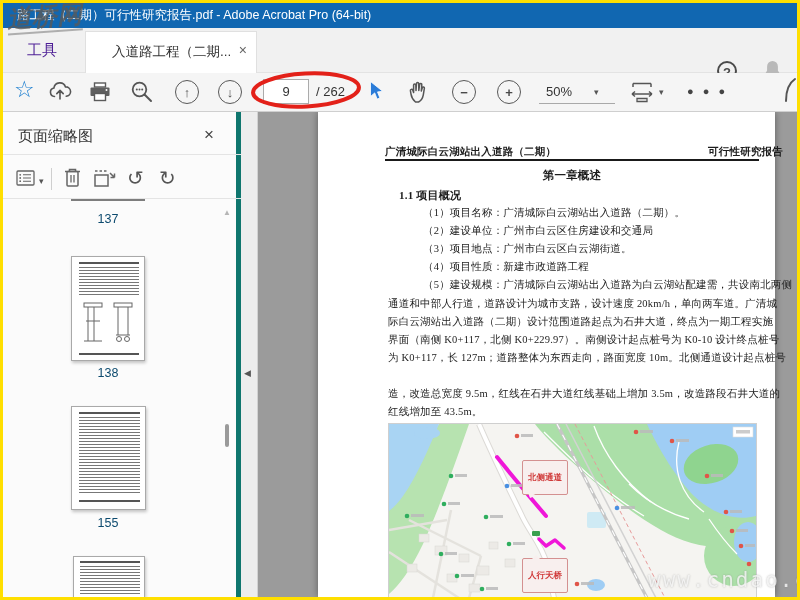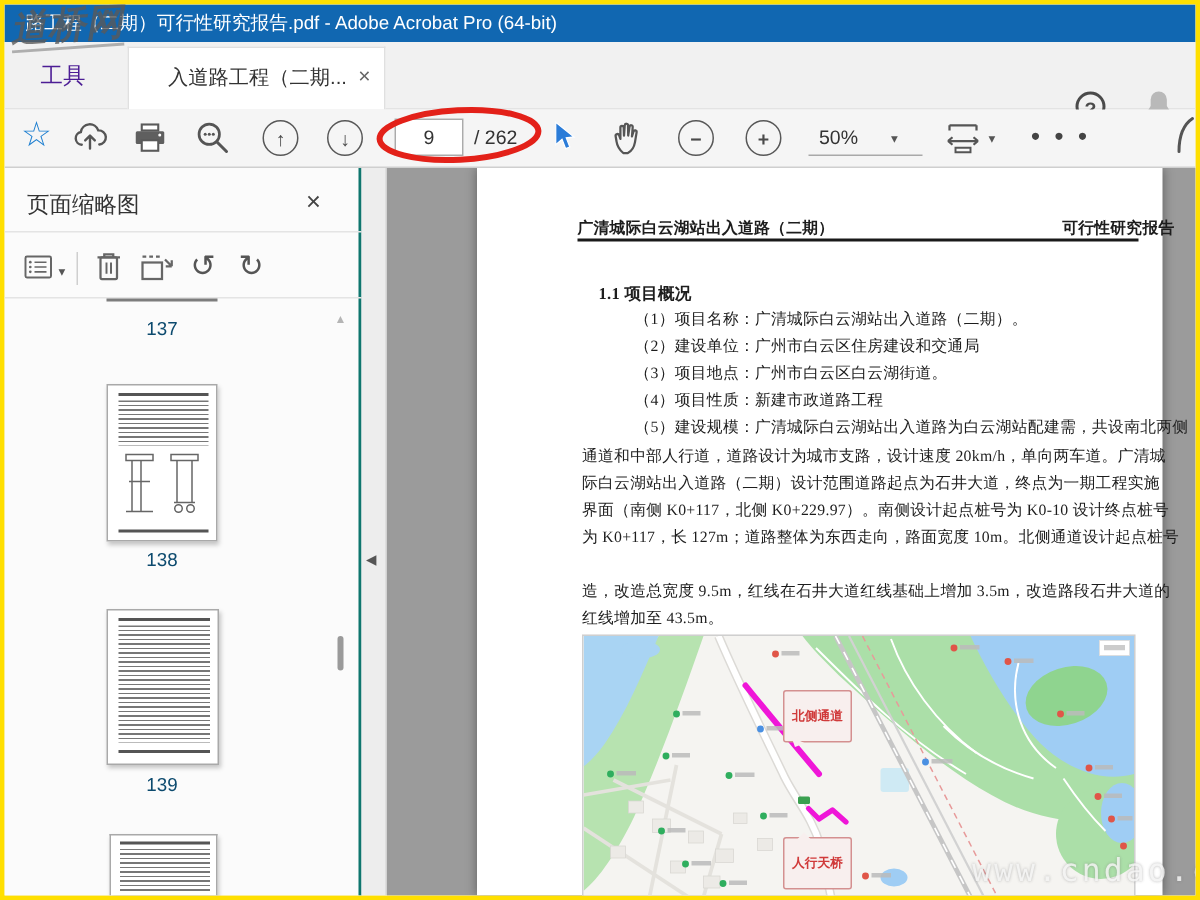--- a/index.html
+++ b/index.html
@@ -33,21 +33,21 @@
   #page-input{left:260px;top:6px;width:46px;height:25px;border:1px solid #ababab;background:#fff;
               font-size:13px;color:#333;text-align:center;box-sizing:border-box;padding:0;}
   #page-total{left:313px;top:6px;font-size:13px;color:#333;line-height:25px;}
   #zoom-value{left:543px;top:6px;font-size:13px;color:#333;line-height:25px;}
   .caret{font-size:9px;color:#555;}
   #zoom-underline{left:536px;top:30px;width:76px;height:1px;background:#a9a9a9;}
   #more-dots{left:684px;top:8px;font-size:11px;letter-spacing:3px;color:#444;font-weight:bold;line-height:20px;}
   #red-ellipse{left:246px;top:66px;z-index:40;pointer-events:none;}
 
   
-  #left-panel{left:0;top:109px;width:238px;height:485px;background:#fbfbfb;border-right:2px solid #0f766e;box-sizing:border-box;}
+  #left-panel{left:0;top:109px;width:238px;height:485px;background:#fbfbfb;border-right:5px solid #0f766e;box-sizing:border-box;}
   #panel-title{left:15px;top:15px;font-size:15px;color:#333;}
   #panel-close{left:201px;top:13px;font-size:17px;color:#444;}
   .pdiv{left:0;width:238px;height:1px;background:#e4e4e4;}
   .ptool{color:#666;}
   .rot{font-size:20px;color:#555;line-height:20px;}
   .thumb{position:absolute;background:#fff;border:1px solid #a9a9a9;box-shadow:1px 2px 3px rgba(0,0,0,.22);box-sizing:border-box;}
   .tlines{position:absolute;background:repeating-linear-gradient(#777 0 1px,transparent 1px 3px);}
   .tlabel{position:absolute;width:74px;text-align:center;font-size:12.5px;color:#0c4a6e;}
   #thumb-scroll-up{left:220px;top:96px;font-size:8px;color:#b5b5b5;}
   #thumb-scrollbar{left:222px;top:312px;width:4px;height:23px;background:#9a9a9a;border-radius:2px;}
@@ -243,39 +243,40 @@
       </svg>
       <div class="tlines" style="left:7px;top:96px;width:60px;height:2px;background:#555;"></div>
     </div>
     <div class="abs tlabel" style="left:68px;top:254px;">138</div>
 
     <div class="thumb" style="left:68px;top:294px;width:75px;height:104px;">
       <div class="tlines" style="left:7px;top:5px;width:61px;height:2px;background:#555;"></div>
       <div class="tlines" style="left:7px;top:10px;width:61px;height:78px;"></div>
       <div class="tlines" style="left:7px;top:93px;width:61px;height:2px;background:#555;"></div>
     </div>
-    <div class="abs tlabel" style="left:68px;top:404px;">139</div>
+    <div class="abs tlabel" style="left:68px;top:404px;">155</div>
 
     <div class="thumb" style="left:70px;top:444px;width:72px;height:41px;border-bottom:none;">
       <div class="tlines" style="left:6px;top:4px;width:60px;height:2px;background:#555;"></div>
       <div class="tlines" style="left:6px;top:9px;width:60px;height:30px;"></div>
     </div>
 
     <div class="abs" id="thumb-scrollbar"></div>
   </div>
 
   <div class="abs" id="collapse-strip">
     <div class="abs" id="collapse-arrow">◀</div>
   </div>
 
   <div class="abs" id="doc-area">
     <div class="abs" id="pdf-page">
       <div class="doc-text" id="doc-header-left">广清城际白云湖站出入道路（二期）</div>
       <div class="doc-text" id="doc-header-right">可行性研究报告</div>
       <div class="abs" id="doc-underline"></div>
+      <div class="doc-text" id="doc-chapter">第一章概述</div>
       <div class="doc-text" id="doc-section">1.1 项目概况</div>
 
       <div class="doc-text bodyline indent" style="top:94px;">（1）项目名称：广清城际白云湖站出入道路（二期）。</div>
       <div class="doc-text bodyline indent" style="top:112px;">（2）建设单位：广州市白云区住房建设和交通局</div>
       <div class="doc-text bodyline indent" style="top:130px;">（3）项目地点：广州市白云区白云湖街道。</div>
       <div class="doc-text bodyline indent" style="top:148px;">（4）项目性质：新建市政道路工程</div>
       <div class="doc-text bodyline indent" style="top:166px;">（5）建设规模：广清城际白云湖站出入道路为白云湖站配建需，共设南北两侧</div>
       <div class="doc-text bodyline" style="top:185px;">通道和中部人行道，道路设计为城市支路，设计速度 20km/h，单向两车道。广清城</div>
       <div class="doc-text bodyline" style="top:203px;">际白云湖站出入道路（二期）设计范围道路起点为石井大道，终点为一期工程实施</div>
       <div class="doc-text bodyline" style="top:221px;">界面（南侧 K0+117，北侧 K0+229.97）。南侧设计起点桩号为 K0-10 设计终点桩号</div>

